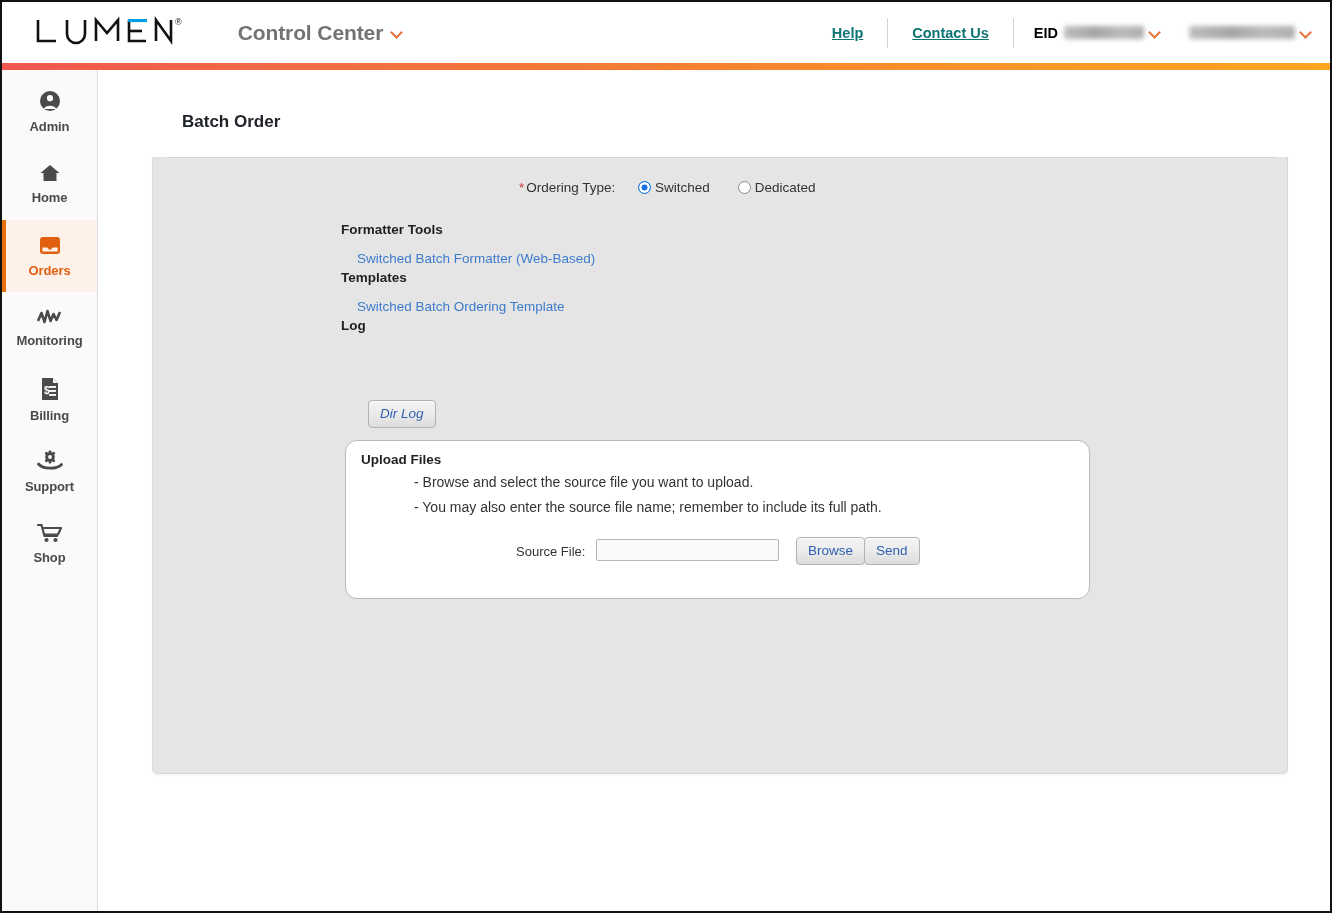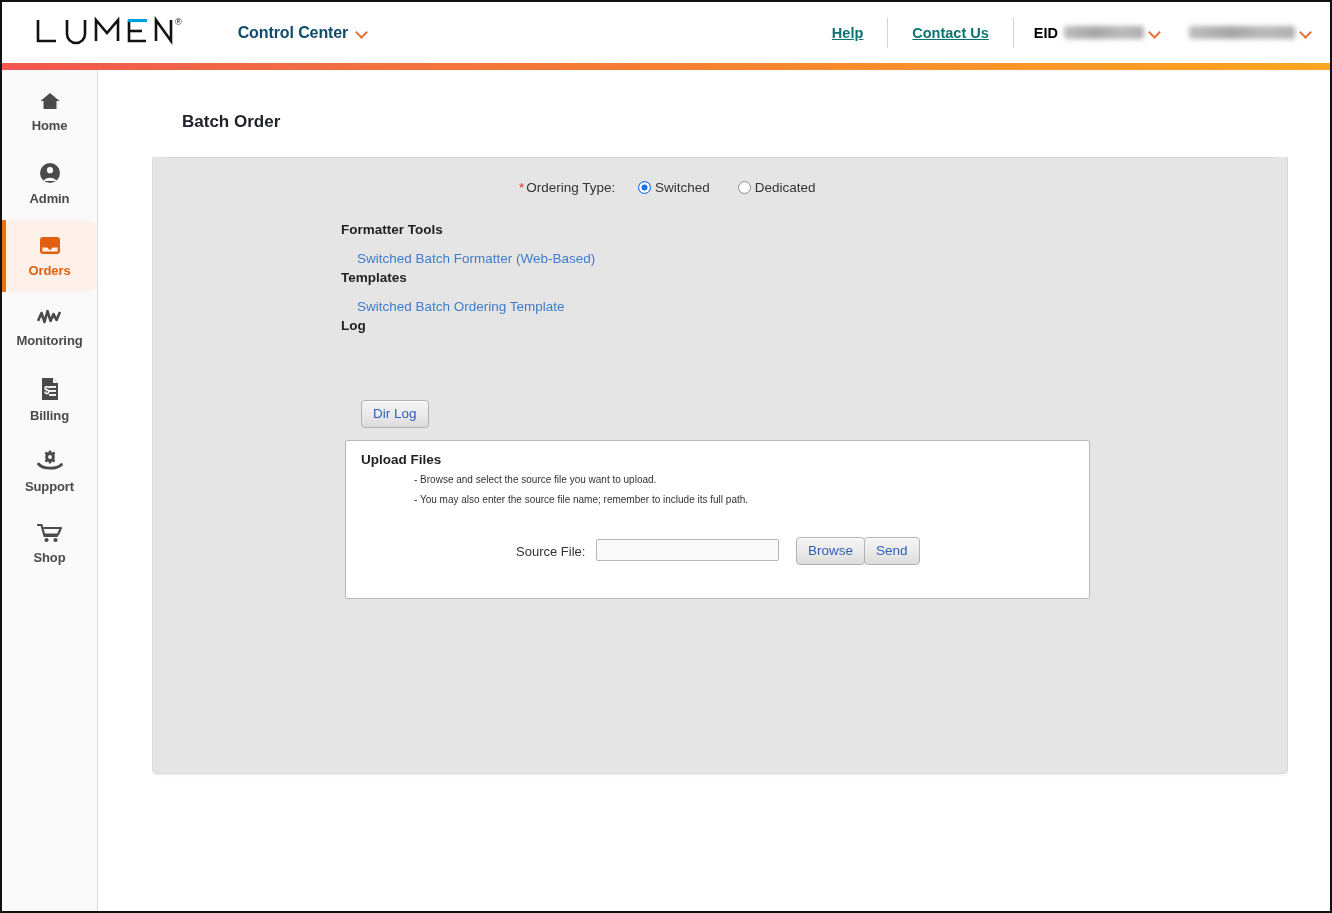--- a/index.html
+++ b/index.html
@@ -47,23 +47,23 @@
     margin-left: 1px;
   }
   #app-switcher {
     margin-left: 56px;
     display: flex;
     align-items: center;
     gap: 9px;
     cursor: pointer;
   }
   #app-switcher .app-name {
-    font-size: 16px;
-    font-weight: bold;
-    color: #0c4a6e;
+    font-size: 21px;
+    font-weight: bold;
+    color: #737373;
     letter-spacing: -0.1px;
   }
   .chev {
     display: inline-block;
     width: 11px; height: 11px;
     position: relative;
   }
   .chev::before {
     content: "";
     position: absolute;
@@ -148,21 +148,20 @@
   }
   .nav-item .nav-label {
     font-size: 13px;
     font-weight: bold;
     letter-spacing: -0.1px;
   }
   .nav-item svg { display: block; }
   .nav-item.active {
     background: #fdf1e9;
     color: #e06010;
-    border-radius: 10px;
   }
   .nav-item.active::before {
     content: "";
     position: absolute;
     left: 0; top: 0; bottom: 0;
     width: 4px;
     background: #e8700d;
   }
 
   
@@ -270,47 +269,48 @@
     background: linear-gradient(to bottom, #f4f4f4 0%, #ececec 45%, #dcdcdc 100%);
     border: 1px solid #b2b2b2;
     border-radius: 4px;
     padding: 5px 11px 6px;
     cursor: pointer;
     box-shadow: 0 1px 0 rgba(255,255,255,0.85) inset;
   }
 
   #dir-log-btn {
     position: absolute;
-    left: 208px;
+    left: 215px;
     top: 243px;
+    font-style: italic;
   }
 
   #upload-fieldset {
     position: absolute;
     left: 192px;
     top: 283px;
     width: 745px;
     height: 159px;
     border: 1px solid #b9b9b9;
-    border-radius: 2px;
+    border-radius: 12px;
     background: #fff;
   }
   #upload-title {
     position: absolute;
     left: 15px; top: 11px;
     font-size: 13.5px;
     font-weight: bold;
     color: #1f1f1f;
   }
   .upload-bullets {
     position: absolute;
     left: 68px; top: 33px;
   }
   .upload-bullets div {
-    font-size: 10px;
+    font-size: 14px;
     color: #333;
     margin-bottom: 9px;
   }
   #source-row {
     position: absolute;
     left: 0; top: 98px;
     width: 100%;
   }
   #source-label {
     position: absolute;
@@ -384,36 +384,36 @@
       </span>
     </div>
   </div>
 
   <div id="accent-bar"></div>
 
   <div id="sidebar">
 
     <div class="nav-item">
       <span>
-        <svg width="22" height="20" viewBox="0 0 22 20">
-            <path d="M11 2 L1.5 10 H4.5 V18 H17.5 V10 H20.5 Z" fill="currentColor"></path>
-          </svg>
-      </span>
-      <span class="nav-label">Home</span>
-    </div>
-
-    <div class="nav-item">
-      <span>
         <svg width="22" height="22" viewBox="0 0 22 22">
             <circle cx="11" cy="11" r="10" fill="currentColor"></circle>
             <circle cx="11" cy="8.2" r="3.1" fill="#fafafa"></circle>
             <path d="M4.6 19 A7.2 6 0 0 1 17.4 19 Z" fill="#fafafa"></path>
           </svg>
       </span>
       <span class="nav-label">Admin</span>
+    </div>
+
+    <div class="nav-item">
+      <span>
+        <svg width="22" height="20" viewBox="0 0 22 20">
+            <path d="M11 2 L1.5 10 H4.5 V18 H17.5 V10 H20.5 Z" fill="currentColor"></path>
+          </svg>
+      </span>
+      <span class="nav-label">Home</span>
     </div>
 
     <div class="nav-item active">
       <span>
         <svg width="24" height="21" viewBox="0 0 24 21">
             <rect x="2" y="2" width="20" height="17" rx="3" fill="currentColor"></rect>
             <path d="M4.4 12.6 H9.2 L12 15.2 L14.8 12.6 H19.6 V16.6 H4.4 Z" fill="#fdf1e9"></path>
           </svg>
       </span>
       <span class="nav-label">Orders</span>

